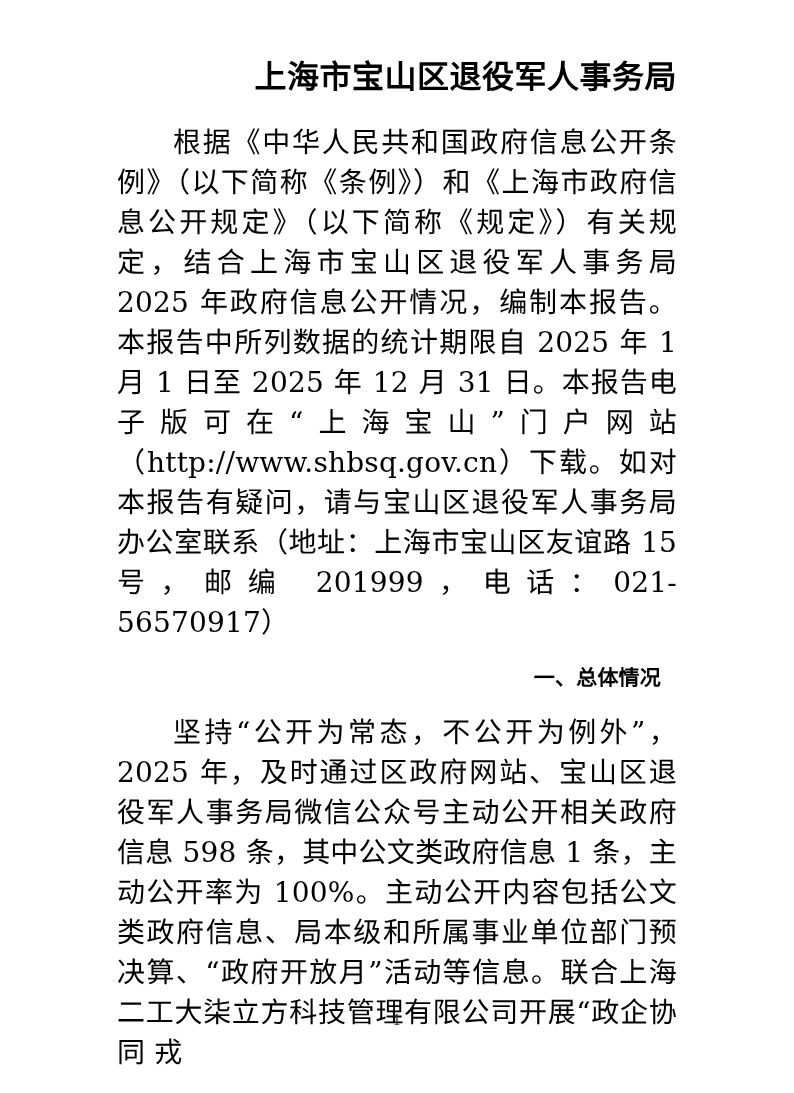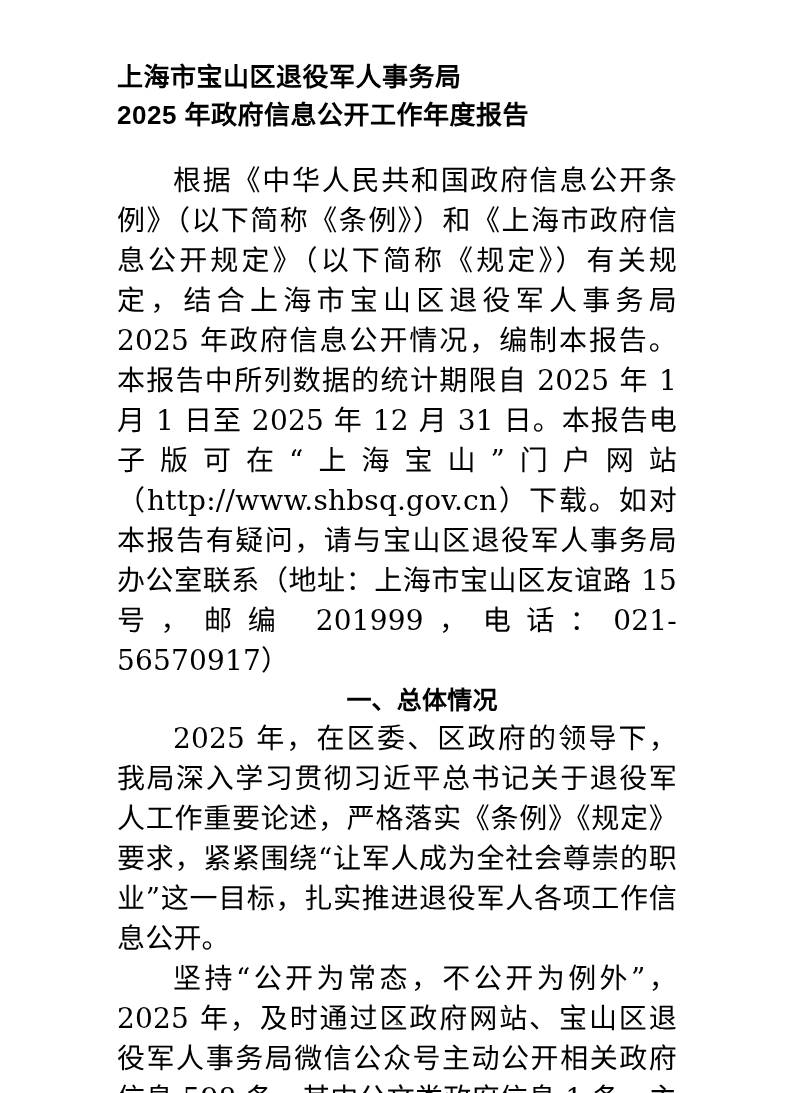--- a/index.html
+++ b/index.html
@@ -26,24 +26,24 @@
     position: absolute;
     left: 117px;
     top: 0;
     width: 560px;
   }
 
   
   .doc-title {
     margin: 0;
     padding-top: 58px;
-    text-align: left;
+    text-align: right;
     font-family: "Liberation Sans", "DejaVu Sans", sans-serif;
     font-weight: bold;
-    font-size: 26px;
+    font-size: 32px;
     line-height: 38px;
     letter-spacing: 0.5px;
     color: #000;
   }
   .doc-title .title-line {
     display: block;
     white-space: nowrap;
   }
 
   
@@ -56,27 +56,27 @@
     text-indent: 2em;
     letter-spacing: 0.2px;
   }
   .para.first {
     margin-top: 27px;
   }
 
   
   .heading-1,
   .heading-2 {
-    margin: 0;
+    margin: 16px;
     font-family: "Liberation Sans", "DejaVu Sans", sans-serif;
     font-weight: bold;
-    font-size: 25px;
+    font-size: 21px;
     line-height: 38px;
     text-indent: 2em;
-    text-align: center;
+    text-align: right;
     letter-spacing: 0.2px;
   }
 
   
   .page-footer {
     position: absolute;
     left: 0;
     right: 0;
     top: 1010px;
     text-align: center;
@@ -89,28 +89,26 @@
 </style>
 </head>
 <body>
 
 <div class="page">
 
   <div class="content">
 
     <h1 class="doc-title">
       <span class="title-line">上海市宝山区退役军人事务局</span>
-      <span class="title-line">2025 年政府信息公开工作年度报告</span>
     </h1>
 
     <p class="para first">根据《中华人民共和国政府信息公开条例》（以下简称《条例》）和《上海市政府信息公开规定》（以下简称《规定》）有关规定，结合上海市宝山区退役军人事务局 2025 年政府信息公开情况，编制本报告。本报告中所列数据的统计期限自 2025 年 1 月 1 日至 2025 年 12 月 31 日。本报告电子版可在“上海宝山”门户网站（http://www.shbsq.gov.cn）下载。如对本报告有疑问，请与宝山区退役军人事务局办公室联系（地址：上海市宝山区友谊路 15 号，邮编 201999，电话：021-56570917）</p>
 
     <h2 class="heading-1">一、总体情况</h2>
 
-    <p class="para">2025 年，在区委、区政府的领导下，我局深入学习贯彻习近平总书记关于退役军人工作重要论述，严格落实《条例》《规定》要求，紧紧围绕“让军人成为全社会尊崇的职业”这一目标，扎实推进退役军人各项工作信息公开。</p>
 
 
     <p class="para">坚持“公开为常态，不公开为例外”，2025 年，及时通过区政府网站、宝山区退役军人事务局微信公众号主动公开相关政府信息 598 条，其中公文类政府信息 1 条，主动公开率为 100%。主动公开内容包括公文类政府信息、局本级和所属事业单位部门预决算、“政府开放月”活动等信息。联合上海二工大柒立方科技管理有限公司开展“政企协同 戎</p>
 
   </div>
 
   <div class="page-footer">
     <span class="page-number">1</span>
   </div>
 

